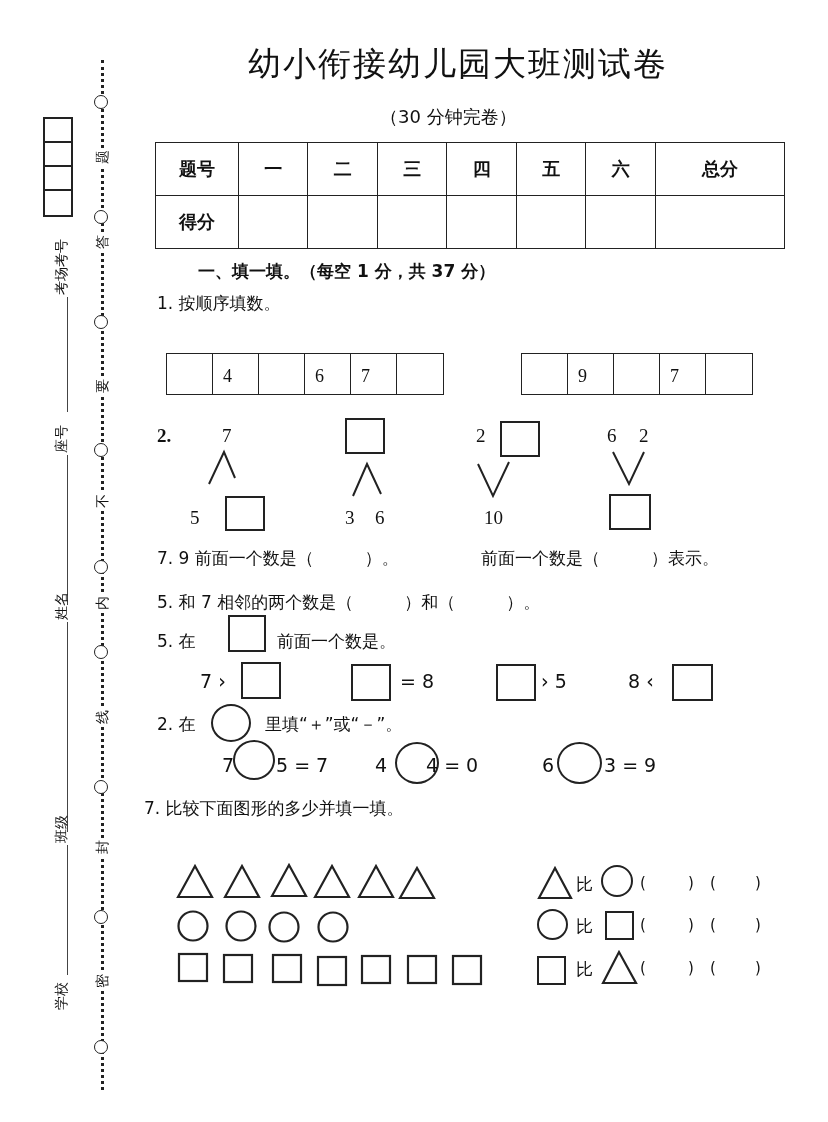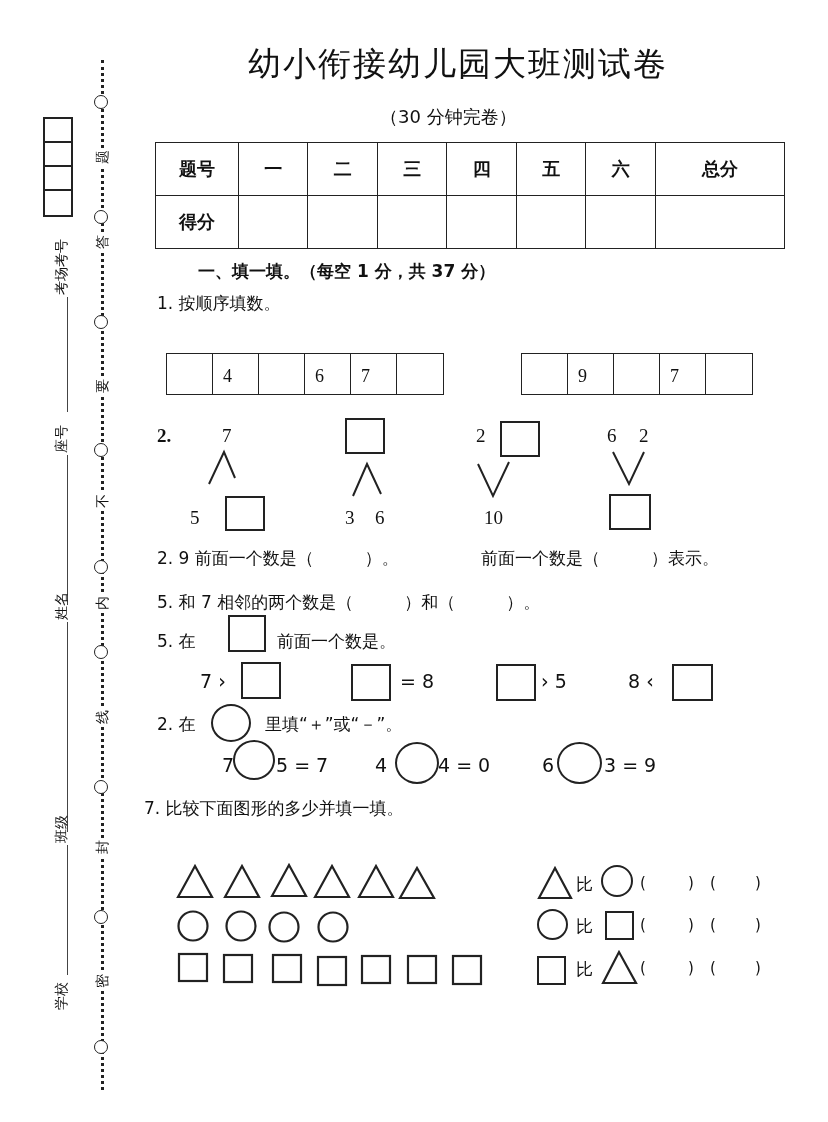--- a/index.html
+++ b/index.html
@@ -158,21 +158,21 @@
 </svg>
 <div class="num" style="left:484px;top:507px">10</div>
 
 <div class="num" style="left:607px;top:425px">6</div>
 <div class="num" style="left:639px;top:425px">2</div>
 <svg class="shape" style="left:610px;top:448px" width="40" height="40">
   <polyline points="3,4 19,36 34,4" fill="none" stroke="#222" stroke-width="2"></polyline>
 </svg>
 <div class="box" style="left:609px;top:494px;width:42px;height:36px"></div>
 
-<div class="abs q" style="left:157px;top:547px">2. 9 前面一个数是（　　　）。</div>
+<div class="abs q" style="left:157px;top:547px">7. 9 前面一个数是（　　　）。</div>
 <div class="abs q" style="left:481px;top:547px">前面一个数是（　　　）表示。</div>
 
 <div class="abs q" style="left:157px;top:591px">5. 和 7 相邻的两个数是（　　　）和（　　　）。</div>
 
 <div class="abs q" style="left:157px;top:630px">5. 在</div>
 <div class="box" style="left:228px;top:615px;width:38px;height:37px"></div>
 <div class="abs q" style="left:277px;top:630px">前面一个数是。</div>
 
 <div class="num2" style="left:200px;top:670px">7 ›</div>
 <div class="box" style="left:241px;top:662px;width:40px;height:37px"></div>
@@ -185,21 +185,21 @@
 
 <div class="abs q" style="left:157px;top:713px">2. 在</div>
 <div class="circ" style="left:211px;top:704px;width:40px;height:38px"></div>
 <div class="abs q" style="left:265px;top:713px">里填“＋”或“－”。</div>
 
 <div class="num2" style="left:222px;top:754px">7</div>
 <div class="circ" style="left:233px;top:740px;width:42px;height:40px"></div>
 <div class="num2" style="left:276px;top:754px">5 = 7</div>
 <div class="num2" style="left:375px;top:754px">4</div>
 <div class="circ" style="left:395px;top:742px;width:44px;height:42px"></div>
-<div class="num2" style="left:438px;top:754px">4 = 0</div>
+<div class="num2" style="left:426px;top:754px">4 = 0</div>
 <div class="num2" style="left:542px;top:754px">6</div>
 <div class="circ" style="left:557px;top:742px;width:45px;height:42px"></div>
 <div class="num2" style="left:604px;top:754px">3 = 9</div>
 
 <div class="abs q" style="left:144px;top:797px">7. 比较下面图形的多少并填一填。</div>
 
 <svg class="shape" style="left:176px;top:864px" width="270" height="36">
   <g fill="none" stroke="#222" stroke-width="2.2" stroke-linejoin="miter">
     <polygon points="2,33 19,2 36,33"></polygon>
     <polygon points="49,33 66,2 83,33"></polygon>

